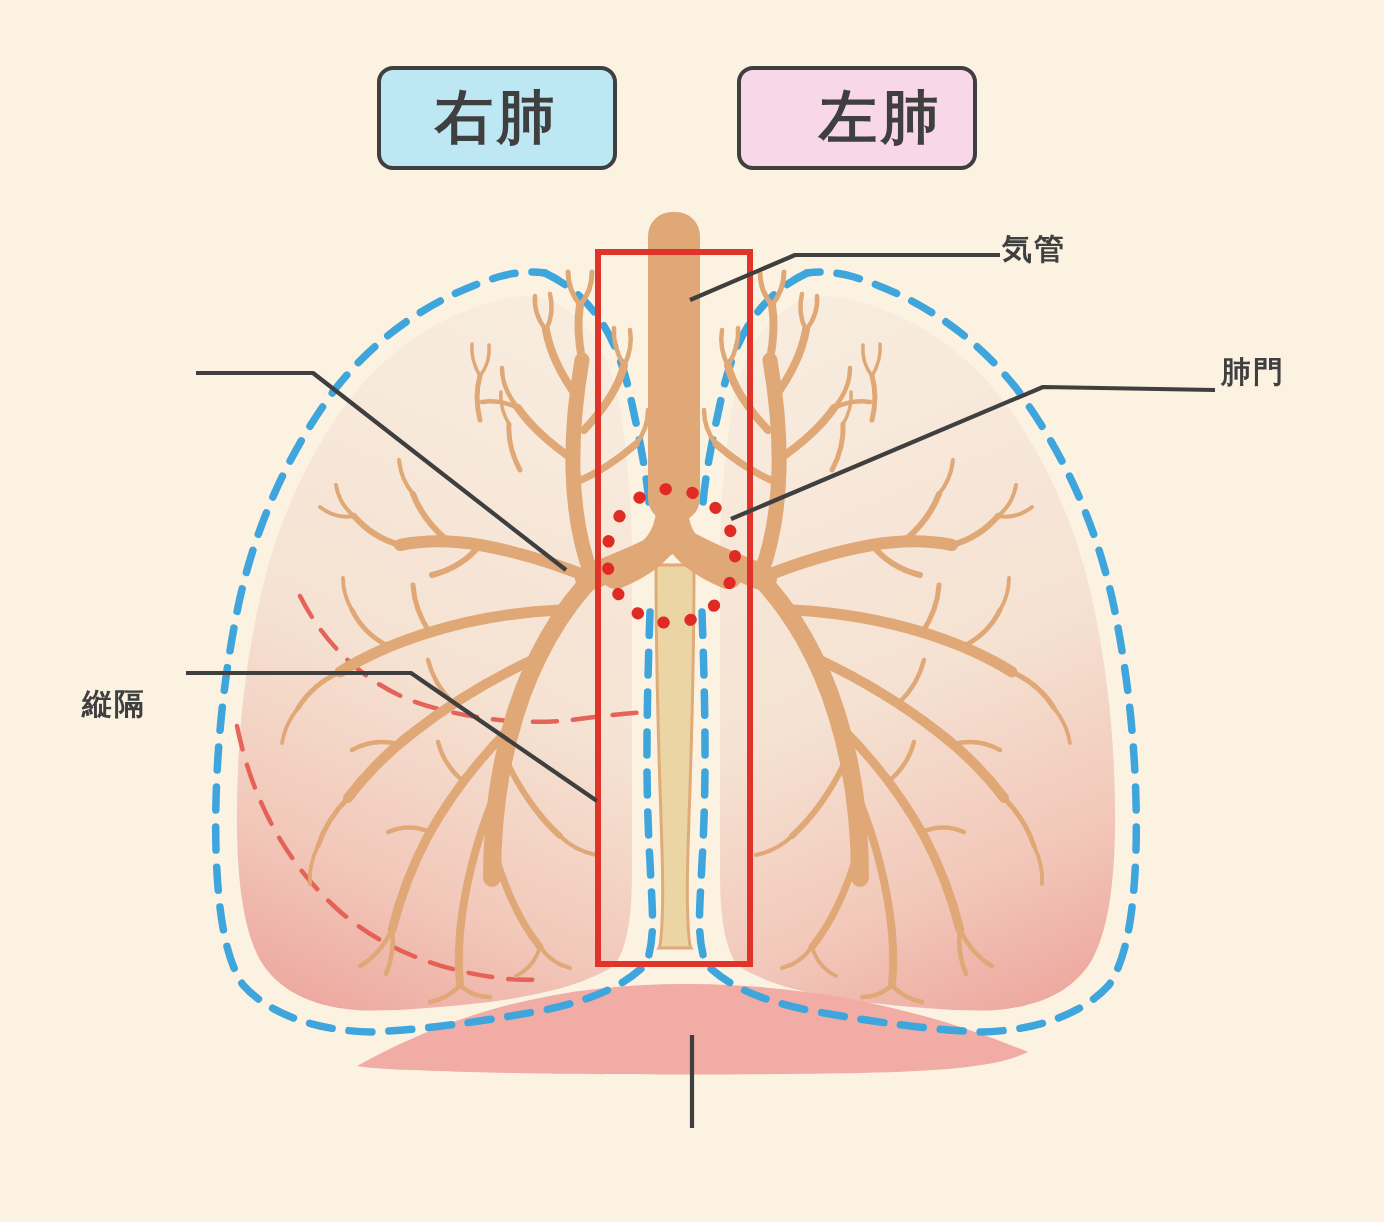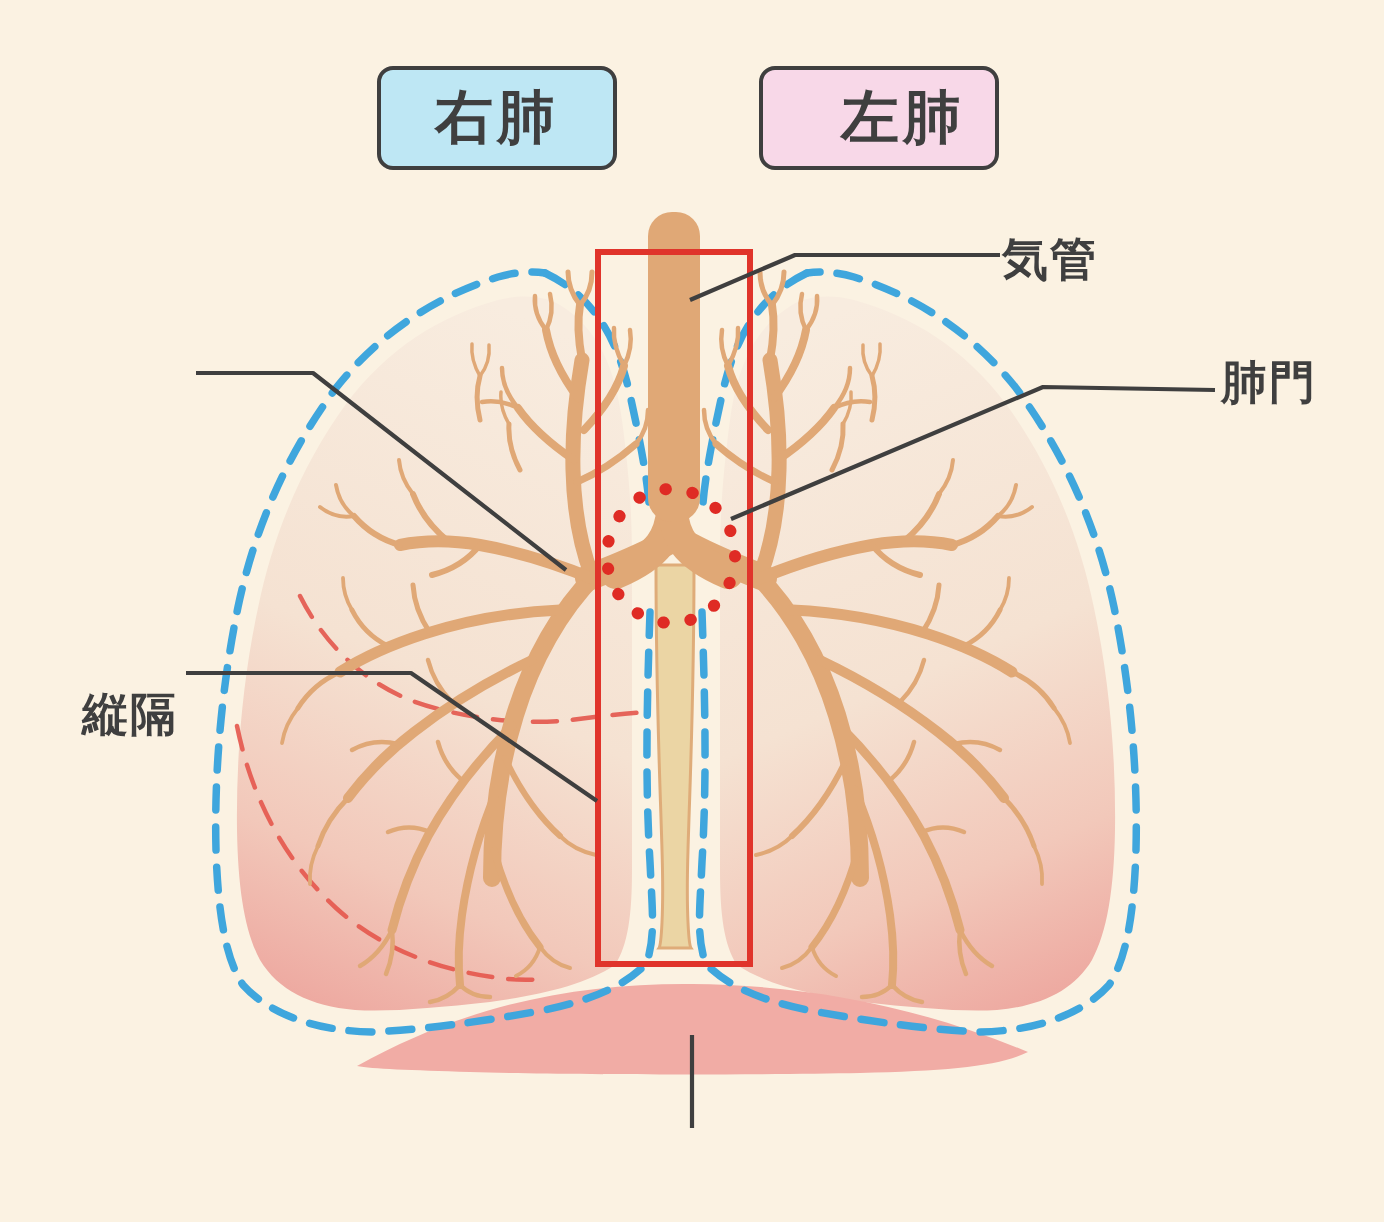--- a/index.html
+++ b/index.html
@@ -11,23 +11,23 @@
   .stage{position:relative;width:1384px;height:1098px;}
   .stage svg{position:absolute;left:0;top:0;}
   .title-box{
     position:absolute;width:240px;height:104px;
     border:4px solid var(--line_dark);border-radius:16px;
     display:flex;align-items:center;justify-content:center;
     font-size:58px;font-weight:700;color:var(--label_text);
     letter-spacing:4px;box-sizing:border-box;
   }
   .title-box.right{left:377px;top:66px;background:var(--box_right_fill);}
-  .title-box.left{left:759px;top:66px;background:var(--box_left_fill);padding-left:48px;}
+  .title-box.left{left:737px;top:66px;background:var(--box_left_fill);padding-left:48px;}
   .part-label{
-    position:absolute;font-size:46px;font-weight:700;
+    position:absolute;font-size:30px;font-weight:700;
     color:var(--label_text);white-space:nowrap;letter-spacing:2px;
   }
   .lbl-trachea{left:1002px;top:229px;}
   .lbl-hilum{left:1221px;top:352px;}
   .lbl-bronchus{left:50px;top:349px;}
   .lbl-mediastinum{left:82px;top:684px;}
   .lbl-diaphragm{left:616px;top:1092px;font-size:52px;}
 </style>
 </head>
 <body>

